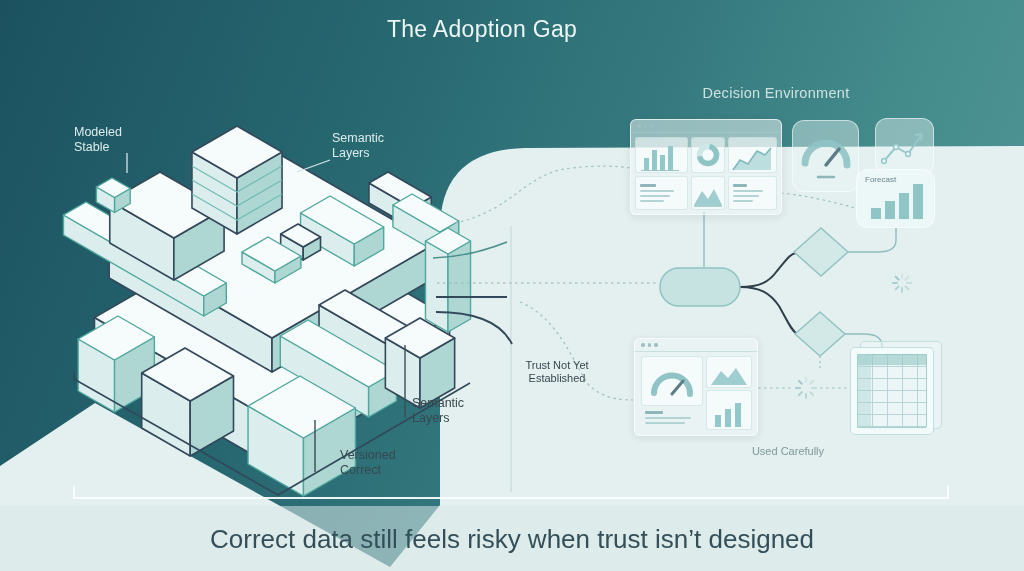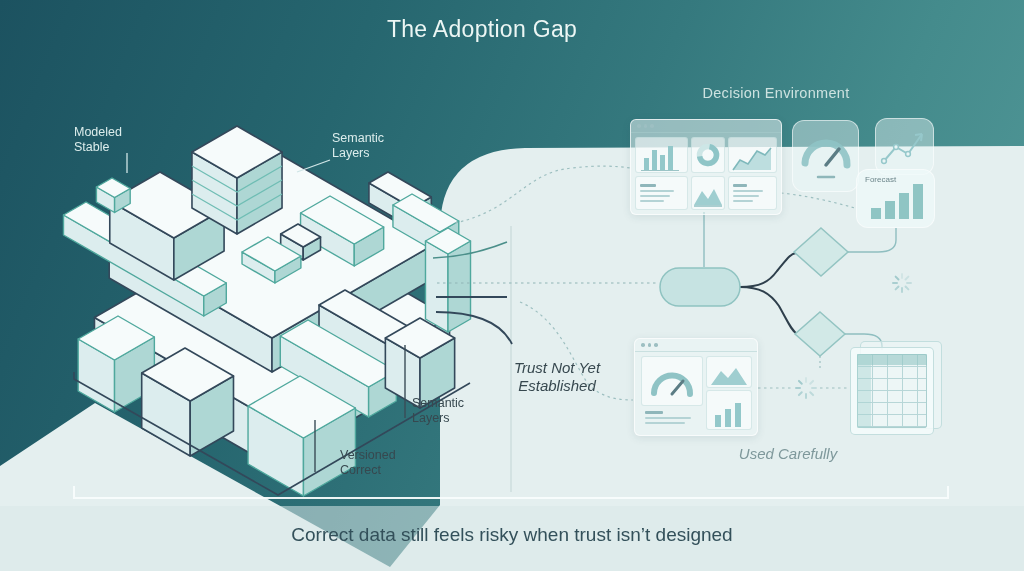--- a/index.html
+++ b/index.html
@@ -5,24 +5,24 @@
   html,body{margin:0;padding:0;background:#0e3b46;}
   #stage{position:relative;width:1024px;height:571px;overflow:hidden;
          font-family:"Liberation Sans",sans-serif;
          background:linear-gradient(112deg,#1c5260 0%,#26666f 30%,#35797e 55%,#448b8c 75%,#559a9a 100%);}
   svg{position:absolute;left:0;top:0;}
   .lbl{position:absolute;line-height:1.18;}
   .light-txt{color:#dcedec;}
   .dark-txt{color:#37484f;}
   .heading{font-size:14.5px;letter-spacing:.3px;text-align:center;}
   .small{font-size:12.5px;}
-  .tiny{font-size:15px;font-style:italic;}
+  .tiny{font-size:11px;}
   .center{text-align:center;}
   #title{left:0;top:16px;width:964px;text-align:center;font-size:23px;color:#ecf6f4;letter-spacing:.3px;}
-  #caption{left:0;top:524px;width:1024px;text-align:center;font-size:19px;color:#33505a;}
+  #caption{left:0;top:524px;width:1024px;text-align:center;font-size:26px;color:#33505a;}
 
   
   .win{position:absolute;background:rgba(237,248,248,.52);border:1px solid rgba(255,255,255,.7);
        border-radius:6px;box-shadow:0 2px 8px rgba(30,70,75,.10);}
   .winbar{height:12px;border-bottom:1px solid rgba(170,205,205,.5);display:flex;align-items:center;gap:3px;padding-left:6px;}
   .dot{width:3.5px;height:3.5px;border-radius:50%;background:#9dbfc2;display:inline-block;}
   .panel{background:rgba(255,255,255,.55);border:1px solid rgba(175,210,210,.45);border-radius:3px;
          display:flex;align-items:flex-end;justify-content:center;overflow:hidden;}
   .wingrid{display:grid;grid-template-columns:1.55fr 1fr 1.45fr;grid-template-rows:1.08fr 1fr;gap:3px;padding:4px;height:calc(100% - 21px);}
   .tlines{display:flex;flex-direction:column;justify-content:center;gap:3px;padding:4px;align-items:flex-start;}

